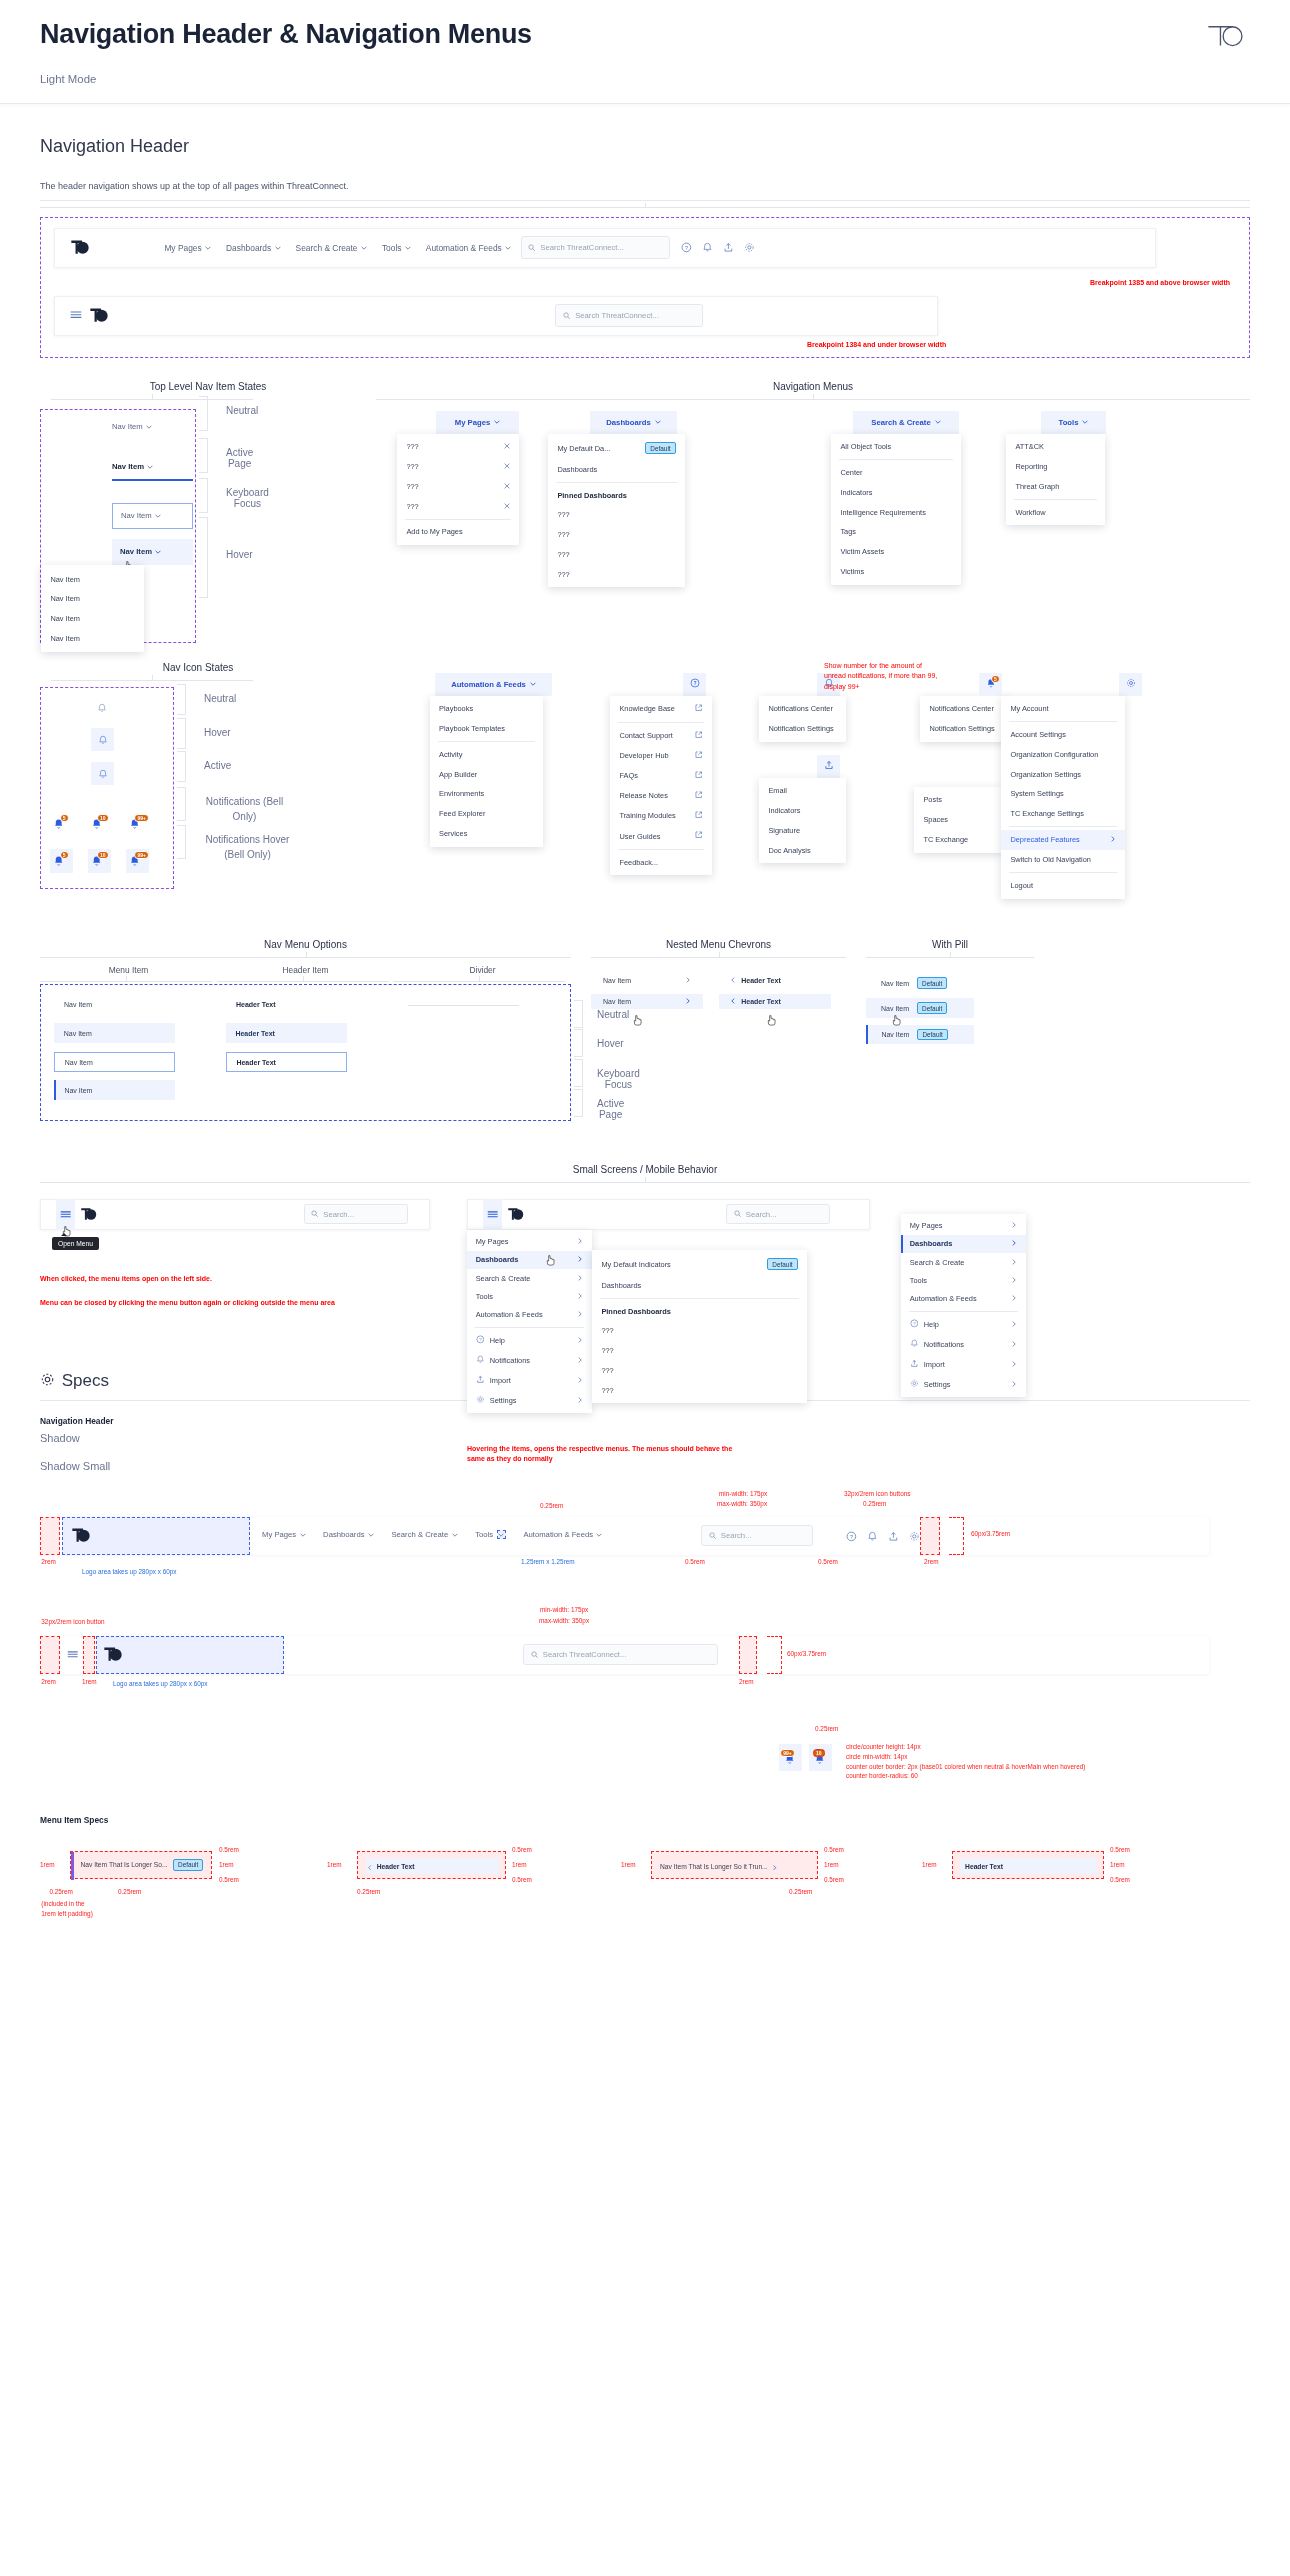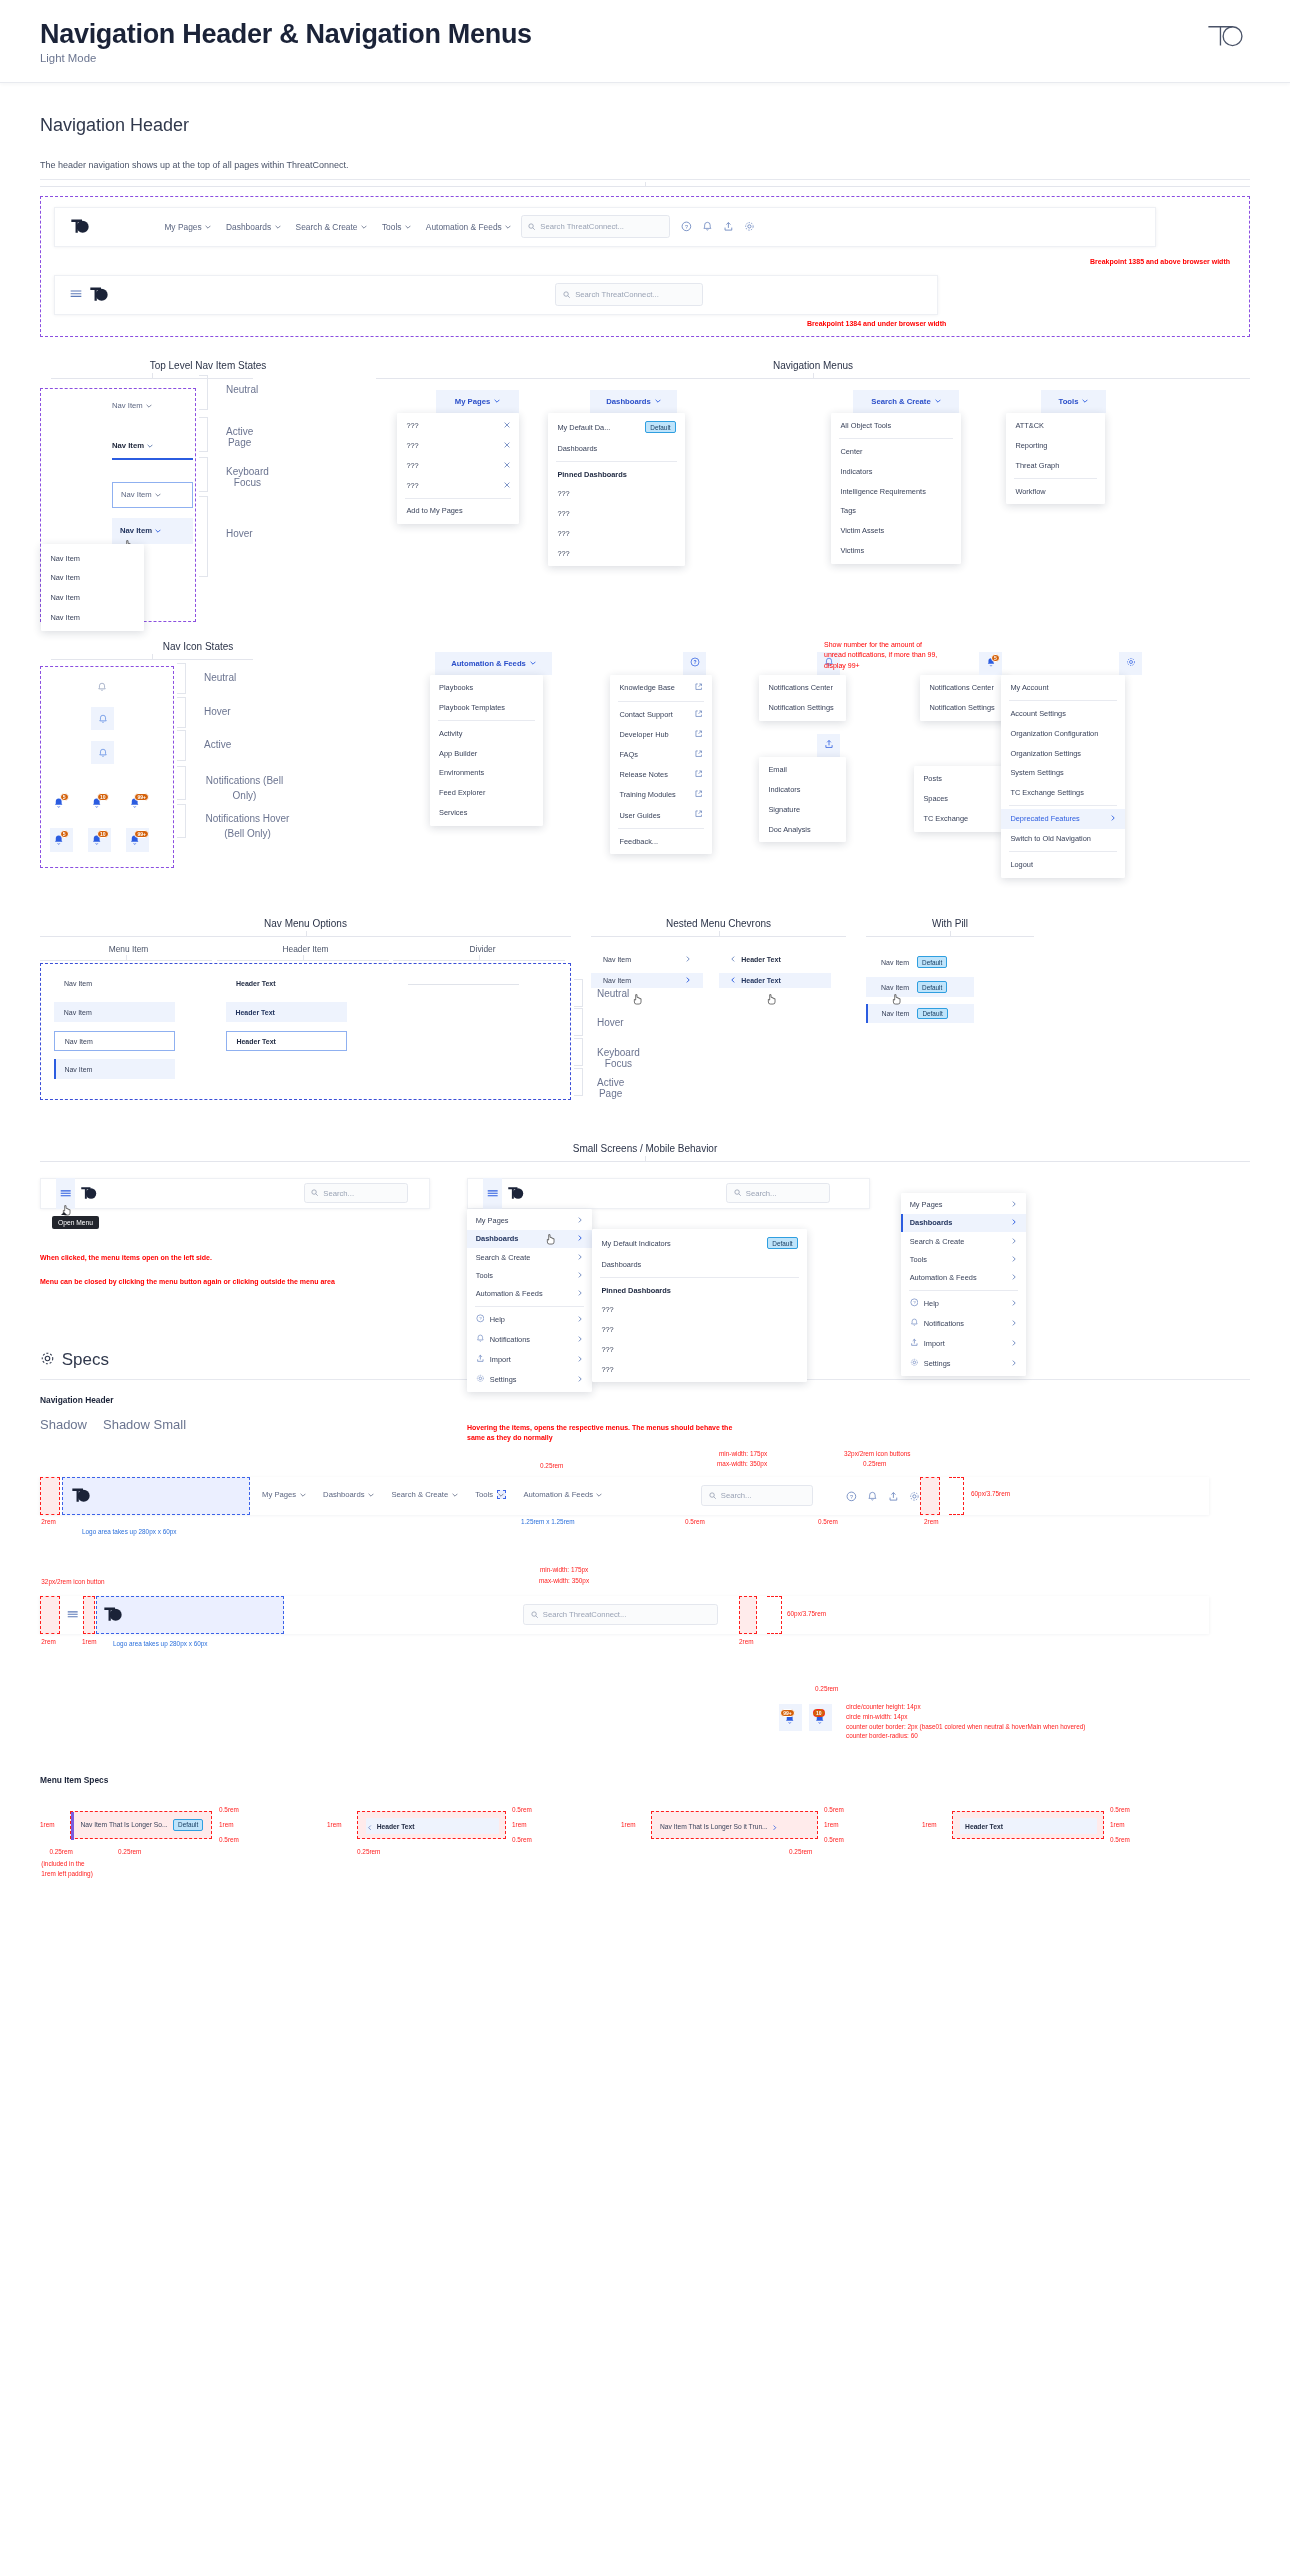--- a/index.html
+++ b/index.html
@@ -4,21 +4,21 @@
 <style>
   * { box-sizing: border-box; margin:0; padding:0; }
   body {
     width:1290px; height:2576px; background:#ffffff;
     font-family:"Liberation Sans", sans-serif; color:#1f2a44;
     position:relative; overflow:hidden;
   }
   .page-head { padding:19px 40px 17.5px 40px; border-bottom:0.7px solid #e8eaef;
      box-shadow:0 1.3px 4px rgba(20,30,60,.05); position:relative; }
   .page-title { font-size:27px; font-weight:700; letter-spacing:-0.3px; color:#1b2338; }
-  .page-sub { font-size:11.4px; color:#6b7590; margin-top:2px; }
+  .page-sub { font-size:11.4px; color:#6b7590; margin-top:23px; }
   .brand-logo { position:absolute; right:40px; top:20px; width:47px; height:31px; }
 
   .sec-wrap { padding:0 40px; }
   .sec-title { font-size:18px; color:#30384c; font-weight:400; margin-top:32px; }
   .sec-desc { font-size:9px; color:#4a5368; margin-top:24px; }
   .hr { height:0.7px; background:#e6e8ee; margin-top:9.4px; }
 
   .grp-label { text-align:center; font-size:10px; color:#2b3348; margin-top:23px; }
   .grp-line { height:0.7px; background:#e3e5ec; position:relative; }
   .grp-line:before{content:"";position:absolute;left:50%;top:-4.7px;width:0.7px;height:4.7px;background:#e3e5ec;}
@@ -1079,21 +1079,21 @@
     <div style="display:flex; align-items:center; gap:6.7px;">
       <span><svg width="15" height="15" viewBox="0 0 18 18">
             <circle cx="9" cy="9" r="2.7" stroke="#30384c" stroke-width="1.3" fill="none"></circle>
             <circle cx="9" cy="9" r="6.3" stroke="#30384c" stroke-width="1.3" fill="none" stroke-dasharray="2.4 2.2"></circle>
           </svg></span>
       <span style="font-size:17px; color:#30384c;">Specs</span>
     </div>
     <div class="hr" style="margin-top:9.4px;"></div>
 
     <div style="margin-top:15px; font-size:8.4px; font-weight:700; color:#1b2338;">Navigation Header</div>
-    <div style="margin-top:12px; display:flex; gap:16px; font-size:13px; color:#6b7590;">
+    <div style="margin-top:6px; display:flex; gap:16px; font-size:11px; color:#6b7590;flex-direction:column;">
       <span>Shadow</span>
       <span>Shadow Small</span>
     </div>
 
     <div style="position:relative; height:91px; margin-top:30px;">
       <div style="position:absolute; left:0; top:15px; width:1169px; height:38px; background:#fff; box-shadow:0 1.3px 3.4px rgba(25,35,60,.08); display:flex; align-items:center;">
         <div class="hatch-r" style="position:absolute; left:0; top:0; width:20px; height:38px;"></div>
         <div class="hatch-b" style="position:absolute; left:21.5px; top:0; width:188px; height:38px;"></div>
         <svg style="width:20px;height:17.5px; position:absolute; left:31px; top:10px;" viewBox="0 0 30 26">
             <path d="M2 4 H18 M10 4 V22" stroke="#1b2338" stroke-width="3.4" fill="none"></path>

